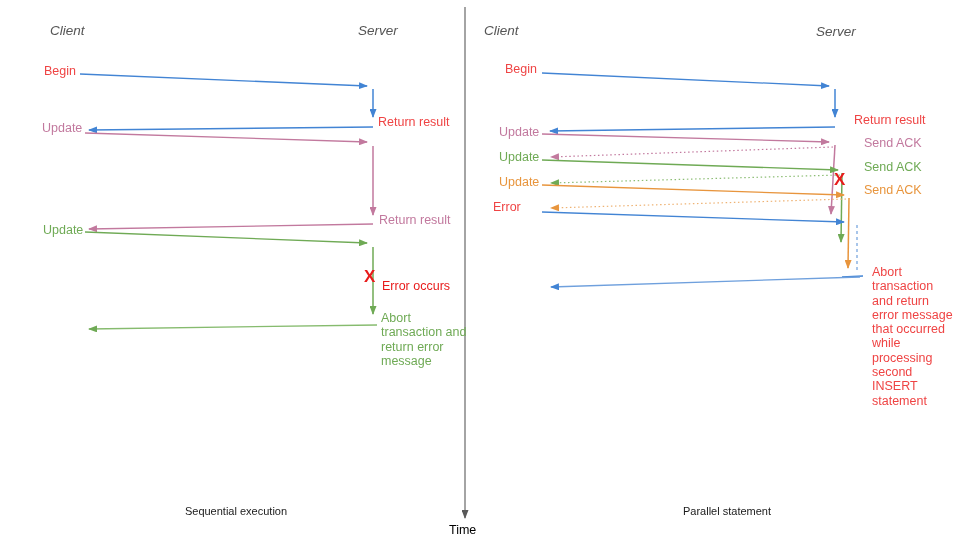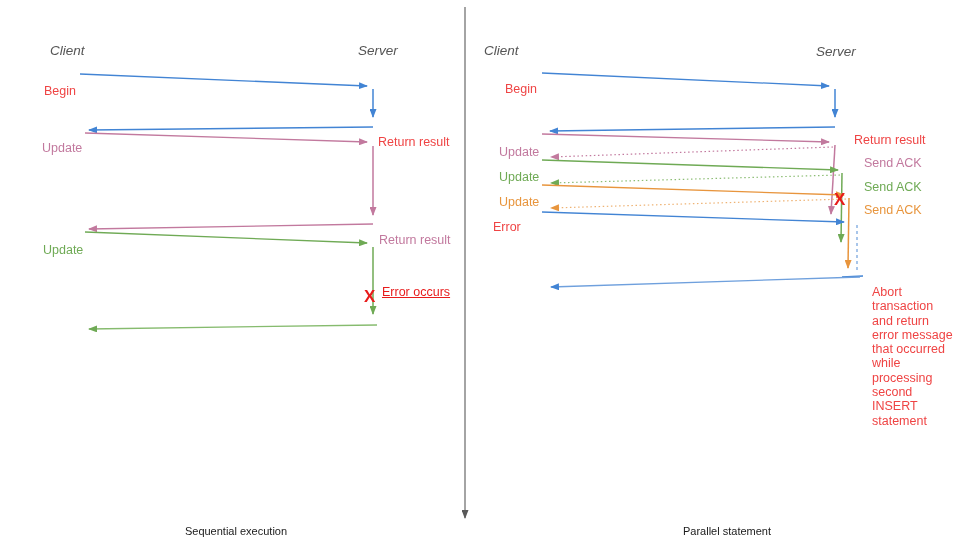--- a/index.html
+++ b/index.html
@@ -1,21 +1,21 @@
 <!DOCTYPE html>
 <html><head>
 <meta charset="utf-8">
 <style>
   html,body{margin:0;padding:0;background:#ffffff;}
   .stage{
     position:relative;width:960px;height:540px;background:#ffffff;overflow:hidden;
     font-family:"Liberation Sans","DejaVu Sans",sans-serif;
   }
   .wires{position:absolute;left:0;top:0;z-index:1;}
-  .lbl{position:absolute;z-index:2;font-size:12.5px;line-height:13px;white-space:nowrap;margin-top:20px;}
+  .lbl{position:absolute;z-index:2;font-size:12.5px;line-height:13px;white-space:nowrap;}
   .hdr{font-style:italic;font-size:13.5px;color:#555555;}
   .blue{color:#ef4444;}
   .pink{color:#c2799e;}
   .green{color:#6faa55;}
   .orange{color:#e8953d;}
   .red{color:#e81c1c;}
   .xmark{font-weight:700;font-size:17px;line-height:17px;}
   .multiline{white-space:normal;line-height:14.3px;}
   .title{font-size:11px;color:#1a1a1a;transform:translateX(-50%);}
   .timelbl{font-size:12.5px;color:#000000;}
@@ -80,21 +80,22 @@
 
   <div class="lbl hdr" style="left:50px;top:24px;">Client</div>
   <div class="lbl hdr" style="left:358px;top:24px;">Server</div>
 
   <div class="lbl blue" style="left:44px;top:65px;">Begin</div>
   <div class="lbl blue" style="left:378px;top:116px;">Return result</div>
   <div class="lbl pink" style="left:42px;top:122px;">Update</div>
   <div class="lbl pink" style="left:379px;top:214px;">Return result</div>
   <div class="lbl green" style="left:43px;top:224px;">Update</div>
   <div class="lbl red xmark" style="left:364px;top:268px;">X</div>
-  <div class="lbl red" style="left:382px;top:266px;text-decoration:underline;">Error occurs</div>
+  <div class="lbl red" style="left:382px;top:280px;">Error occurs</div>
+  <div class="lbl green multiline" style="left:381px;top:311px;width:88px;">Abort transaction and return error message</div>
   <div class="lbl title" style="left:236px;top:505px;">Sequential execution</div>
 
   <div class="lbl hdr" style="left:484px;top:24px;">Client</div>
   <div class="lbl hdr" style="left:816px;top:25px;">Server</div>
 
   <div class="lbl blue" style="left:505px;top:63px;">Begin</div>
   <div class="lbl blue" style="left:854px;top:114px;">Return result</div>
   <div class="lbl pink" style="left:499px;top:126px;">Update</div>
   <div class="lbl pink" style="left:864px;top:137px;">Send ACK</div>
   <div class="lbl green" style="left:499px;top:151px;">Update</div>

